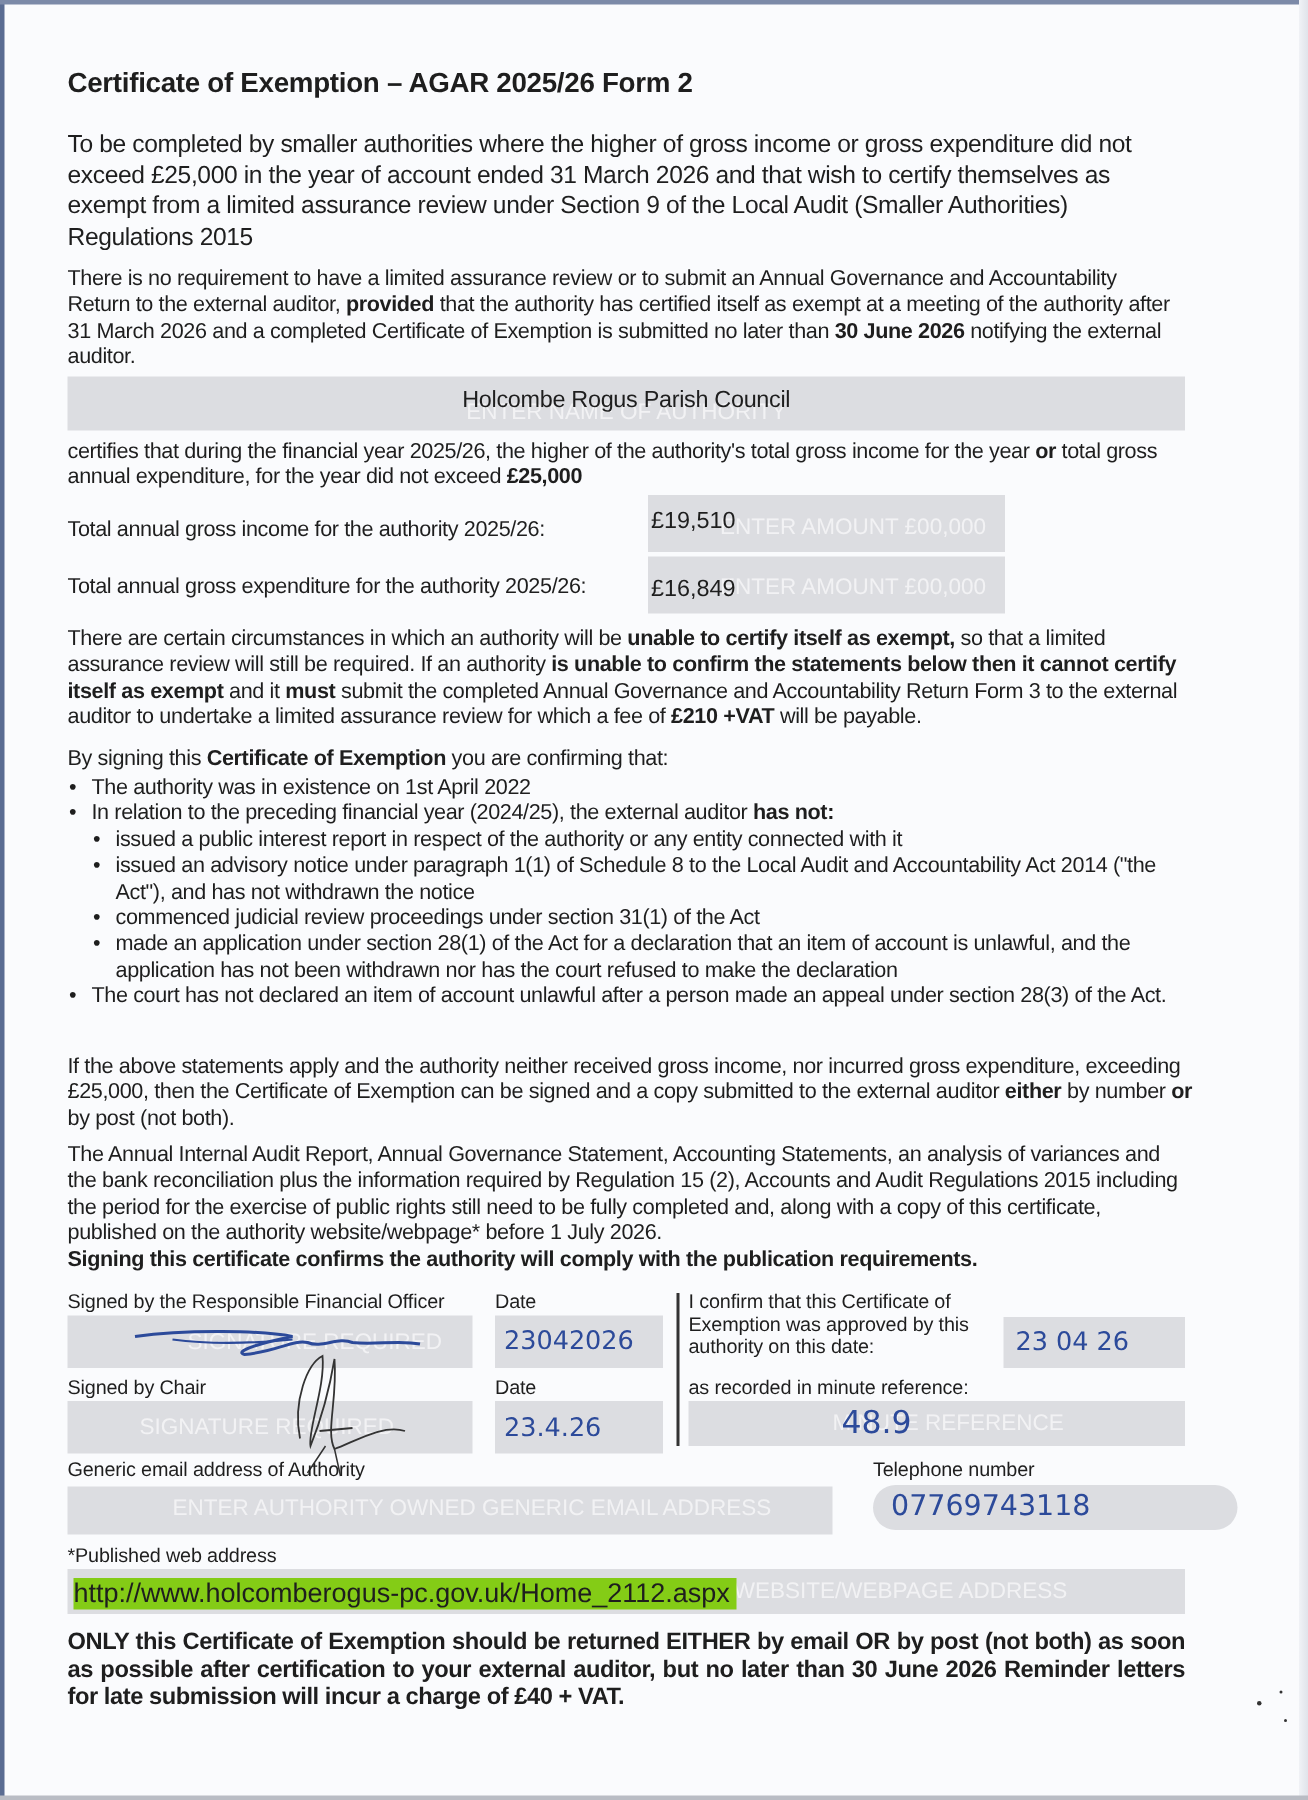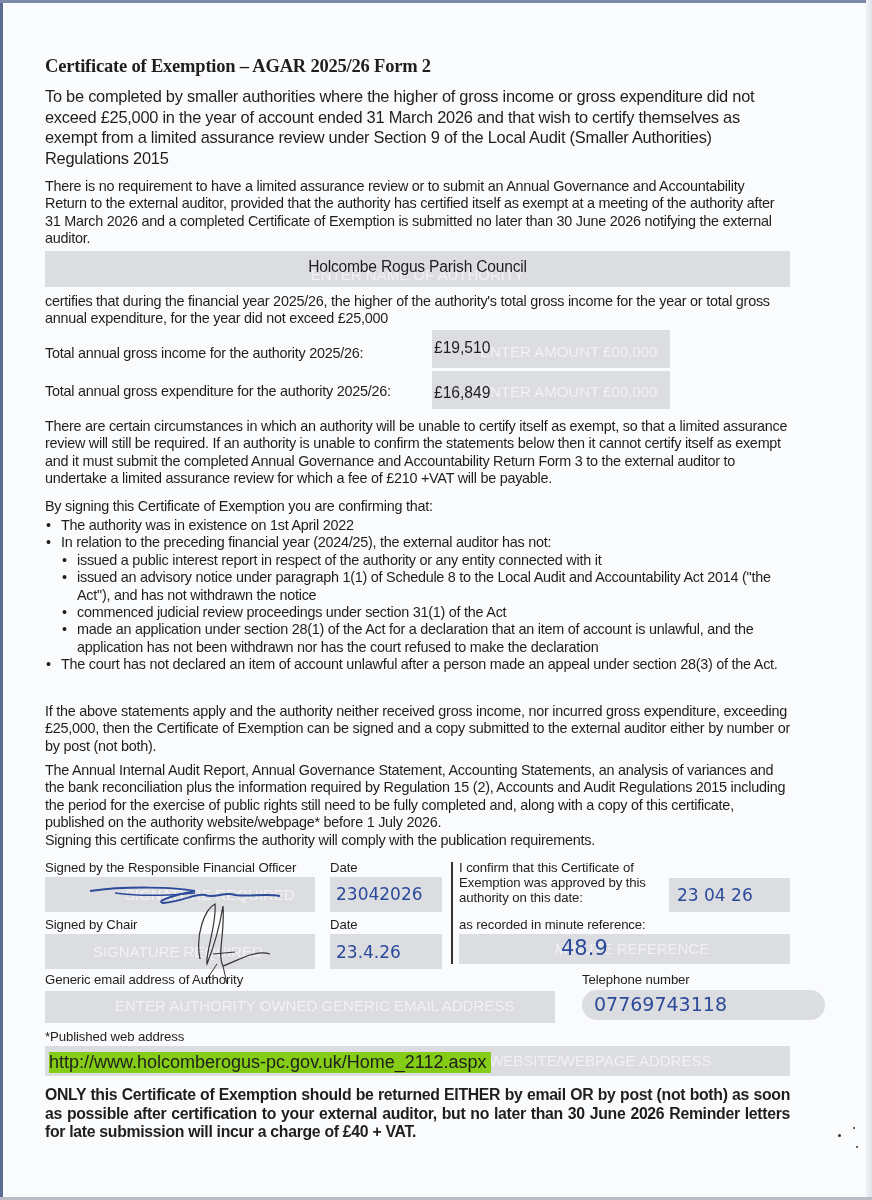--- a/index.html
+++ b/index.html
@@ -7,25 +7,25 @@
     width: 872px; height: 1200px; overflow: hidden; position: relative;
     background: #fafbfd;
     font-family: "Liberation Sans", sans-serif;
     color: #1e1e1e;
   }
   .scan-edge-left { position: absolute; left: 0; top: 0; width: 3px; height: 1200px; background: #5a6c92; }
   .scan-edge-top { position: absolute; left: 0; top: 0; width: 872px; height: 3px; background: #7c8aa8; }
   .scan-edge-right { position: absolute; right: 0; top: 0; width: 6px; height: 1200px; background: linear-gradient(to right, #f0f2f6, #e0e3ea); }
   .scan-edge-bottom { position: absolute; left: 0; bottom: 0; width: 872px; height: 3px; background: #b9bcc4; }
   .page { position: absolute; left: 45px; top: 0; width: 750px; }
-  .title { position: absolute; top: 56px; left: 0; font-size: 18.5px; font-weight: bold; letter-spacing: -0.2px; white-space: nowrap; font-family: Liberation Serif, serif; }
+  .title { position: absolute; top: 44px; left: 0; font-size: 18.5px; font-weight: bold; letter-spacing: -0.2px; white-space: nowrap; }
   .intro { position: absolute; top: 86px; left: 0; width: 720px; font-size: 16.4px; line-height: 20.6px; letter-spacing: -0.25px; }
   .para { font-size: 14.4px; line-height: 17.4px; letter-spacing: -0.25px; }
   .p1 { position: absolute; top: 178px; left: 0; width: 740px; }
-  b { font-weight: normal; }
+  b { font-weight: bold; }
   .gray-box { background: #dcdde1; }
   .authority-box { position: absolute; top: 251px; left: 0; width: 745px; height: 36px; }
   .authority-name { position: absolute; width: 100%; top: 7px; text-align: center; font-size: 15.6px; letter-spacing: -0.2px; }
   .p2 { position: absolute; top: 293px; left: 0; width: 740px; }
   .amount-label { position: absolute; left: 0; font-size: 14.4px; letter-spacing: -0.25px; }
   .amount-box { position: absolute; left: 387px; width: 238px; height: 38px; }
   .amount-value { position: absolute; left: 2px; font-size: 15.6px; }
   .placeholder { position: absolute; color: #f2f2f4; font-size: 15px; white-space: nowrap; }
   .p3 { position: absolute; top: 418px; left: 0; width: 750px; }
   .p4 { position: absolute; top: 498px; left: 0; width: 740px; }

